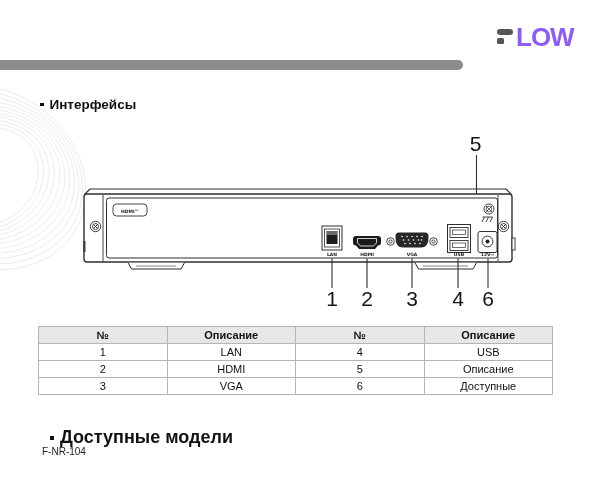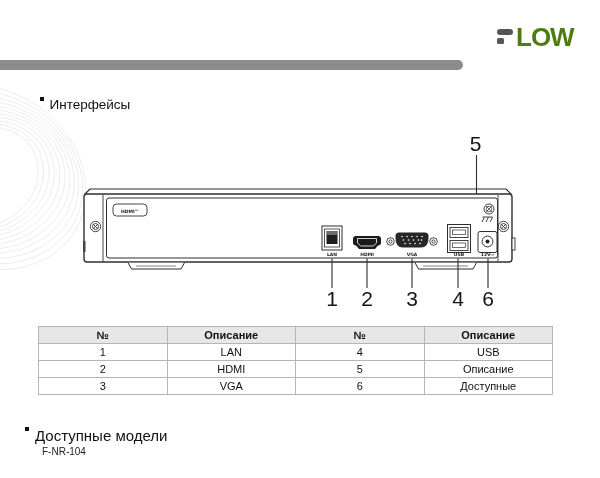--- a/index.html
+++ b/index.html
@@ -8,30 +8,30 @@
 
   
   .swirl{position:absolute;left:0;top:62px;width:100px;height:220px;}
 
   
   .logo{position:absolute;left:497px;top:29px;display:flex;align-items:flex-start;}
   .f-glyph{position:relative;width:18px;height:24px;margin-right:1px;}
   .f-bar{position:absolute;left:0;top:0;width:16px;height:6px;border-radius:3px;background:#54565a;}
   .f-dot{position:absolute;left:0;top:9px;width:6.5px;height:6px;border-radius:1.5px;background:#54565a;}
   .logo-rest{font-size:26px;line-height:1;margin-top:-5.5px;font-weight:700;
-             letter-spacing:-1px;color:#4d7c0f;}
+             letter-spacing:-1px;color:#8b5cf6;}
 
   
   .top-bar{position:absolute;left:0;top:60px;width:463px;height:10px;
            background:#8c8c8c;border-radius:0 5px 5px 0;}
 
   
-  .sec{position:absolute;display:flex;font-weight:400;}
+  .sec{position:absolute;display:flex;align-items:center;font-weight:700;}
   .sec-1{left:40px;top:97px;font-size:13.5px;}
-  .sec-2{left:25px;top:427px;font-size:15px;}
+  .sec-2{left:50px;top:427px;font-size:18px;}
   .bullet{width:3.5px;height:3.5px;background:#111;margin-right:6px;flex:none;}
   .model{position:absolute;left:42px;top:446px;font-size:10px;color:#222;}
 
   
   .diagram{position:absolute;left:80px;top:125px;width:440px;height:190px;}
   .diagram svg{display:block;}
   .ink{stroke:#2f2f2f;fill:none;}
   .callout-num{font-size:21px;fill:#141414;font-family:"Liberation Sans",sans-serif;}
   .port-label{font-size:4.5px;font-weight:700;fill:#222;font-family:"DejaVu Sans",sans-serif;}
 

